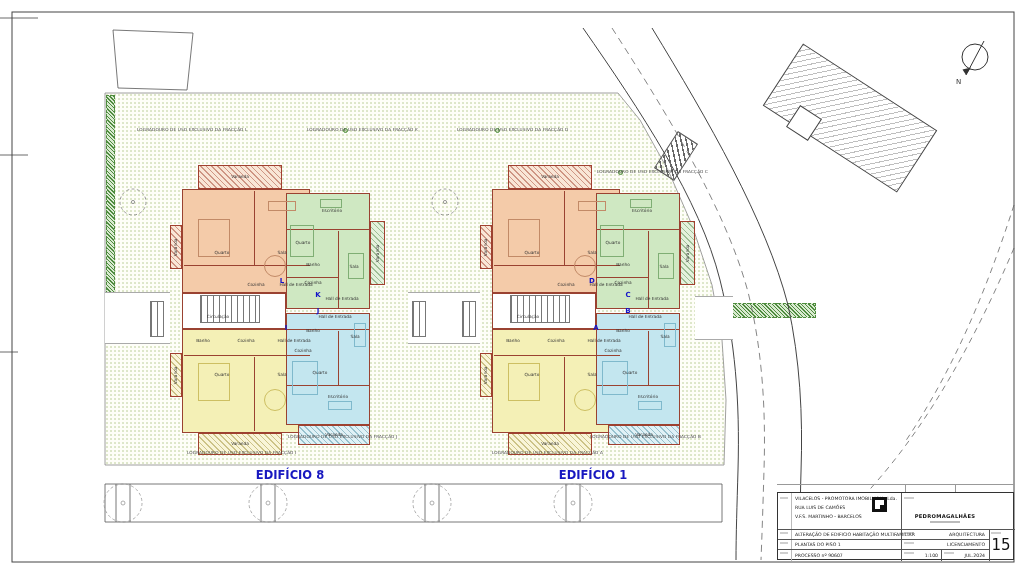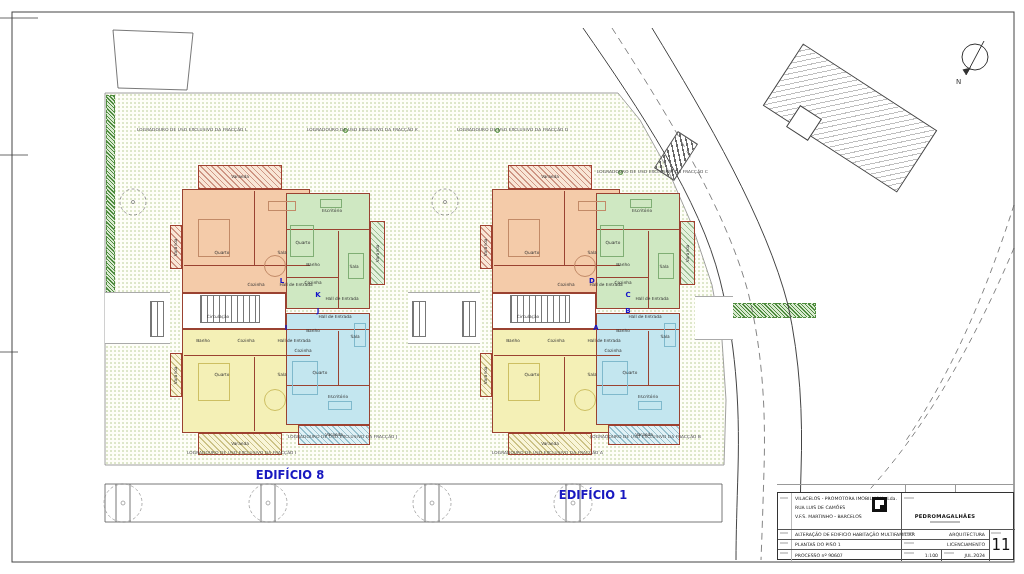--- a/index.html
+++ b/index.html
@@ -316,21 +316,21 @@
   <div class="logr" style="left:137px;top:127px;">LOGRADOURO DE USO EXCLUSIVO DA FRACÇÃO L</div>
   <div class="logr" style="left:307px;top:127px;">LOGRADOURO DE USO EXCLUSIVO DA FRACÇÃO K</div>
   <div class="logr" style="left:457px;top:127px;">LOGRADOURO DE USO EXCLUSIVO DA FRACÇÃO D</div>
   <div class="logr" style="left:597px;top:169px;">LOGRADOURO DE USO EXCLUSIVO DA FRACÇÃO C</div>
   <div class="logr" style="left:288px;top:434px;">LOGRADOURO DE USO EXCLUSIVO DA FRACÇÃO J</div>
   <div class="logr" style="left:590px;top:434px;">LOGRADOURO DE USO EXCLUSIVO DA FRACÇÃO B</div>
   <div class="logr" style="left:187px;top:450px;">LOGRADOURO DE USO EXCLUSIVO DA FRACÇÃO I</div>
   <div class="logr" style="left:492px;top:450px;">LOGRADOURO DE USO EXCLUSIVO DA FRACÇÃO A</div>
 
   <div class="bldlbl" style="left:235px;top:468px;">EDIFÍCIO 8</div>
-  <div class="bldlbl" style="left:538px;top:488px;">EDIFÍCIO 1</div>
+  <div class="bldlbl" style="left:538px;top:468px;">EDIFÍCIO 1</div>
 
   <div class="tb">
     <div class="topline"></div>
     <div class="tick" style="left:128px;"></div>
     <div class="tick" style="left:178px;"></div>
     <div class="box">
       <div class="vline" style="left:13px;top:0;height:68px;background:#bbb;"></div>
       <div class="vline" style="left:123px;top:0;height:68px;"></div>
       <div class="vline" style="left:211px;top:36px;height:32px;"></div>
       <div class="vline" style="left:163px;top:56px;height:12px;"></div>
@@ -361,17 +361,17 @@
       <div class="firm">PEDROMAGALHÃES</div>
       <div class="firm-sub"></div>
 
       <div class="txt" style="left:17px;top:38.5px;">ALTERAÇÃO DE EDIFICIO HABITAÇÃO MULTIFAMILIAR</div>
       <div class="rtxt" style="left:123px;top:38.5px;width:84px;">ARQUITECTURA</div>
       <div class="txt" style="left:17px;top:48.5px;">PLANTAS DO PISO 1</div>
       <div class="rtxt" style="left:123px;top:48.5px;width:84px;">LICENCIAMENTO</div>
       <div class="txt" style="left:17px;top:59.5px;">PROCESSO nº 90607</div>
       <div class="rtxt" style="left:123px;top:59.5px;width:37px;">1:100</div>
       <div class="rtxt" style="left:166px;top:59.5px;width:41px;">JUL.2024</div>
-      <div class="sheetno">11</div>
+      <div class="sheetno">15</div>
     </div>
   </div>
 
 </div>
 
 </body></html>

